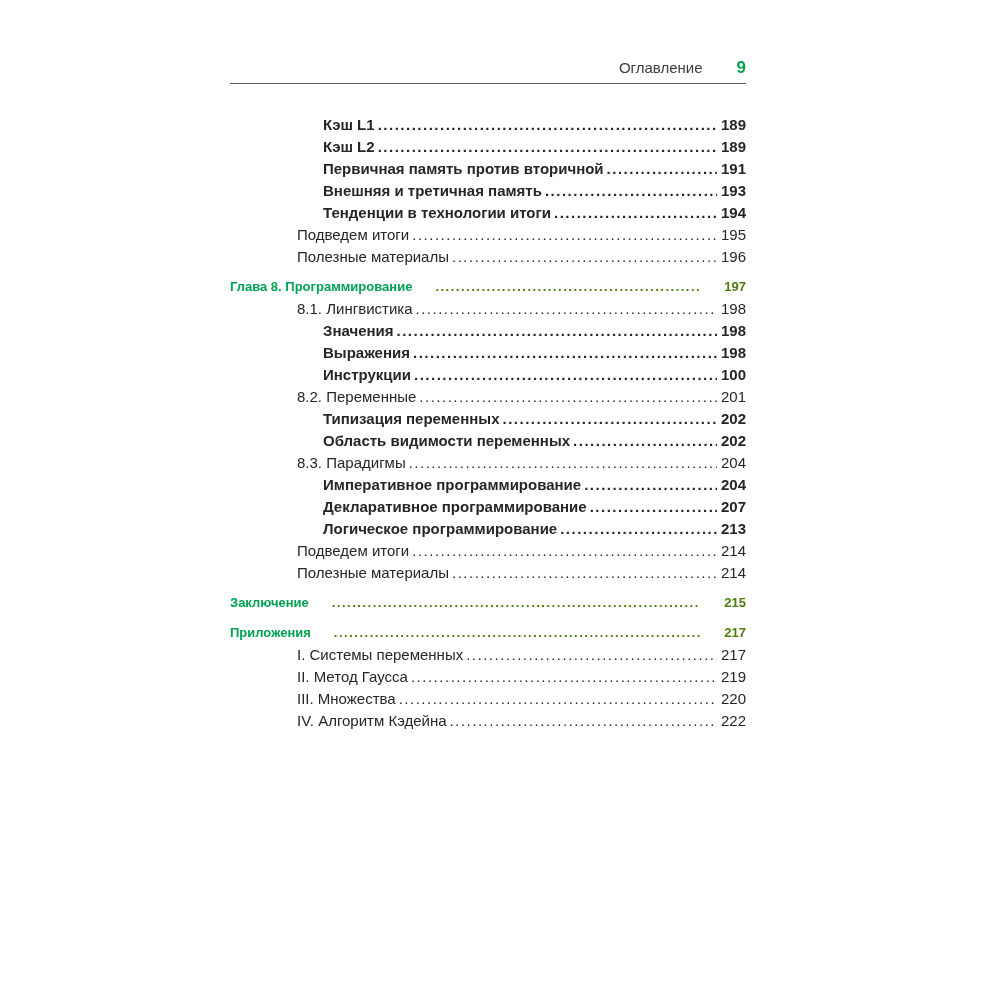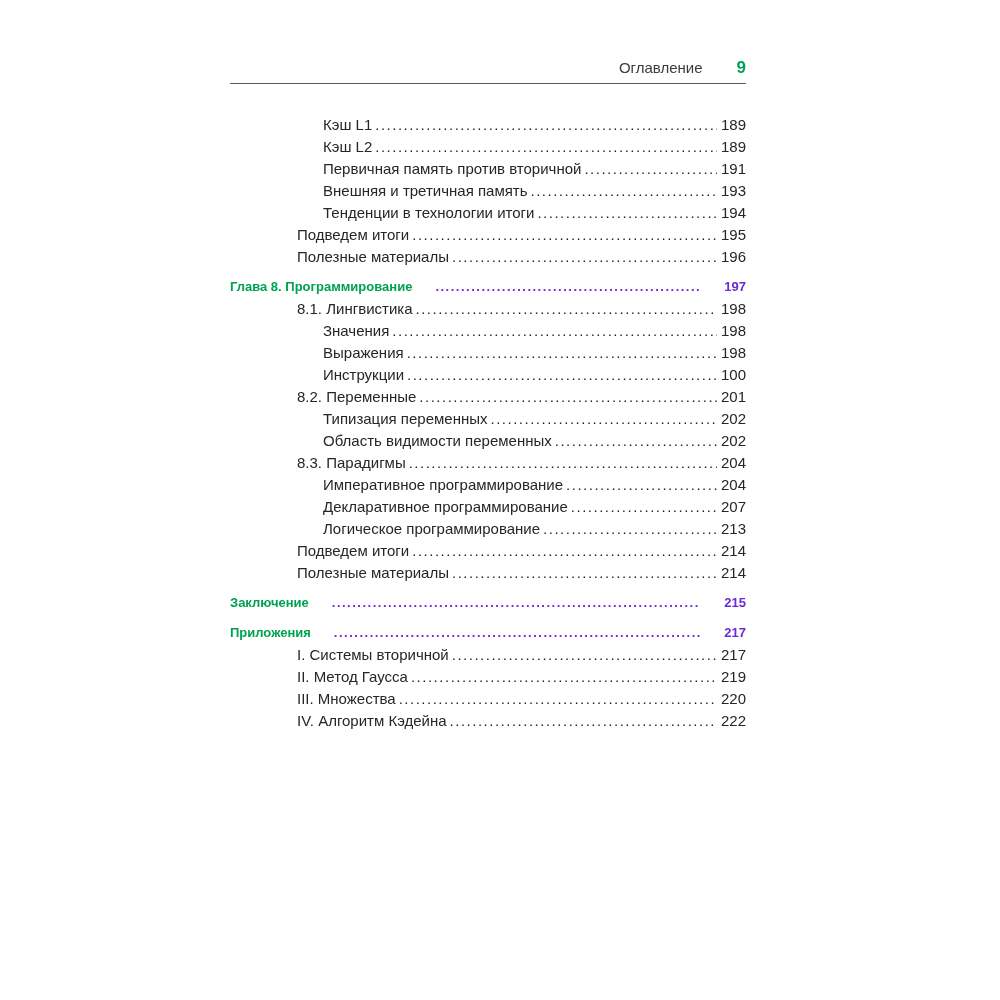--- a/index.html
+++ b/index.html
@@ -65,28 +65,28 @@
     color: #262626;
   }
   .row .dots::after {
     content: "..................................................................................................................................................................................................";
     letter-spacing: 1.5px;
   }
   .row .pg {
     flex: 0 0 auto;
   }
   .lvl1 { padding-left: 67px; }
-  .lvl2 { padding-left: 93px; }
+  .lvl2 { padding-left: 93px; font-weight: bold; }
   .chapter {
     margin-top: 8px;
     font-weight: 700;
     font-size: 13px;
   }
   .chapter .t { color: #00a152; }
-  .chapter .dots, .chapter .pg { color: #6d28d9; margin-left: 20px; }
+  .chapter .dots, .chapter .pg { color: #4d7c0f; margin-left: 20px; }
 </style>
 </head>
 <body>
 
 <div class="sheet">
 
   <div class="header">
     <span class="hdr-title">Оглавление</span>
     <span class="hdr-pg">9</span>
   </div>
@@ -205,21 +205,21 @@
       <span class="dots"></span>
       <span class="pg">215</span>
     </div>
 
     <div class="row chapter">
       <span class="t">Приложения</span>
       <span class="dots"></span>
       <span class="pg">217</span>
     </div>
     <div class="row lvl1">
-      <span class="t">I. Системы вторичной</span>
+      <span class="t">I. Системы переменных</span>
       <span class="dots"></span>
       <span class="pg">217</span>
     </div>
     <div class="row lvl1">
       <span class="t">II. Метод Гаусса</span>
       <span class="dots"></span>
       <span class="pg">219</span>
     </div>
     <div class="row lvl1">
       <span class="t">III. Множества</span>

